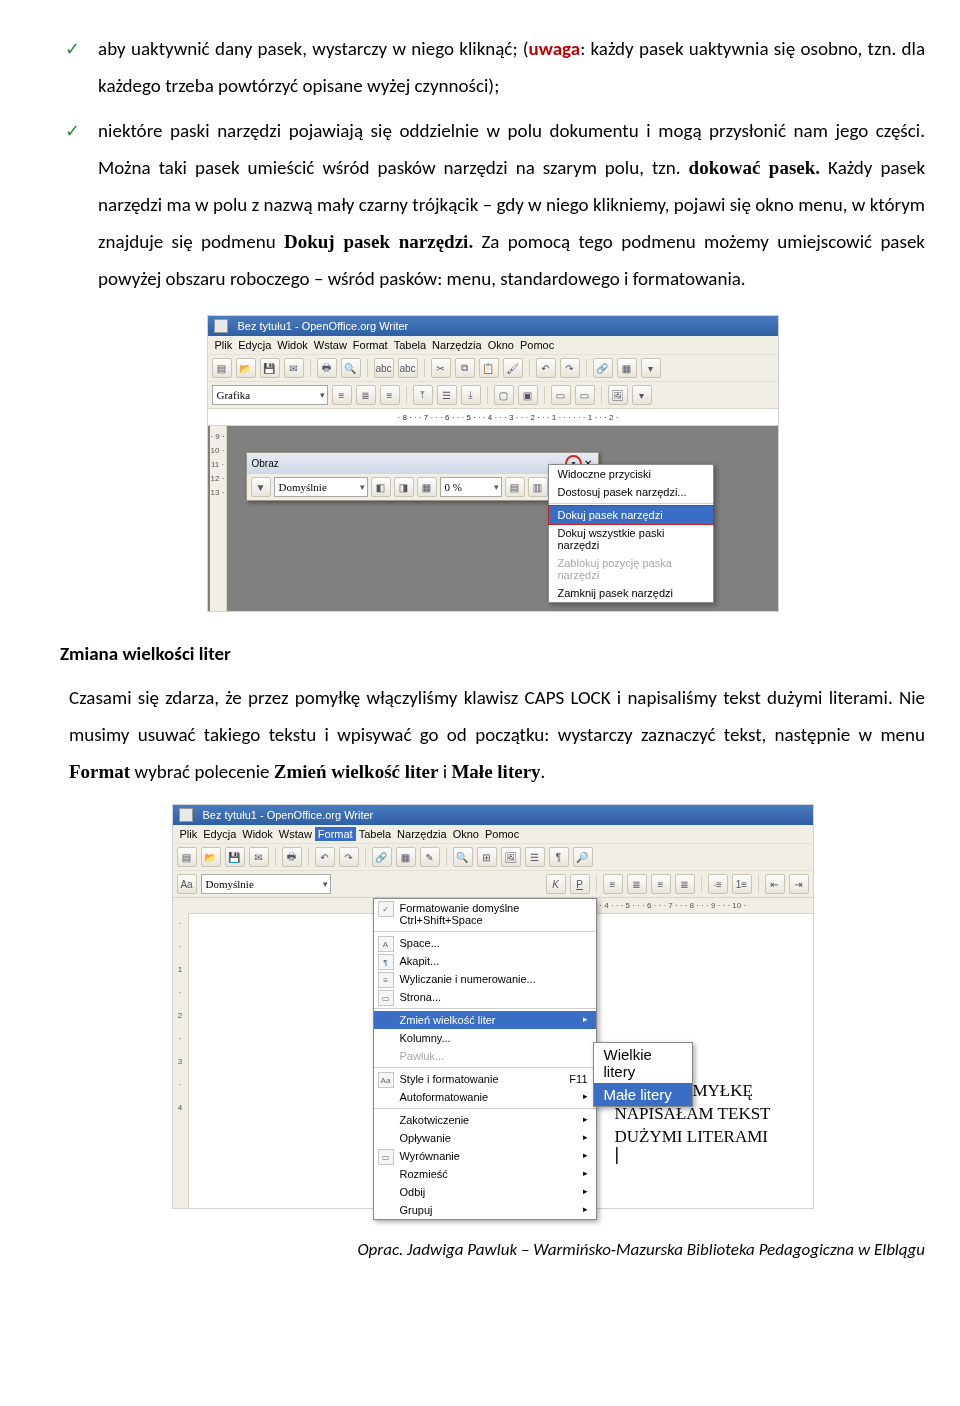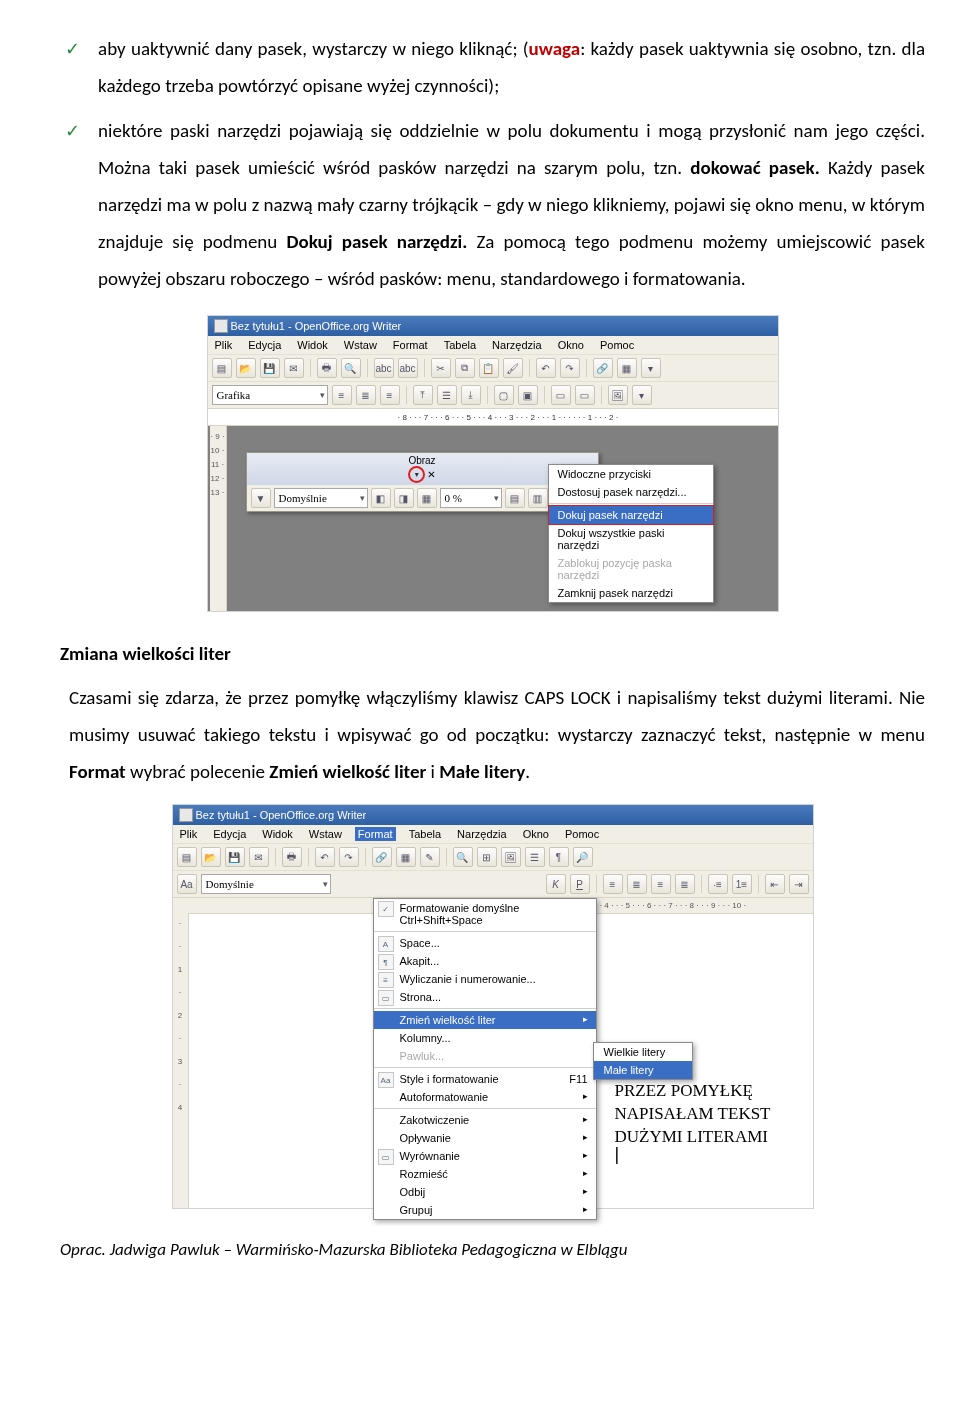--- a/index.html
+++ b/index.html
@@ -20,35 +20,35 @@
     text-align: justify;
   }
   .check {
     color: #2a8a3a;
     font-size: 18px;
     margin-right: 18px;
     margin-top: 2px;
     flex-shrink: 0;
   }
   .red { color: #c00000; font-weight: bold; }
-  .bold { font-weight: bold; }
+  .bold { font-weight: bold; font-family: Liberation Serif, serif; }
   .section-heading {
     font-weight: bold;
     margin-top: 25px;
     margin-bottom: 14px;
     font-size: 19px;
   }
   .body-para {
     line-height: 1.95;
     text-align: justify;
     margin-bottom: 10px;
     margin-left: 9px;
   }
   .footer {
-    text-align: left;
+    text-align: right;
     font-style: italic;
     font-size: 17px;
     margin-top: 30px;
   }
 
   
   .shot1-wrap { text-align: center; margin: 18px 0 30px 0; }
   .shot1 {
     display: inline-block;
     width: 570px;
@@ -58,30 +58,29 @@
     font-size: 11px;
     color: #000;
   }
   .titlebar {
     background: linear-gradient(#4a7bbd, #2f5fa3);
     color: #fff;
     font-size: 11px;
     padding: 3px 6px;
     display: flex;
     align-items: center;
-    gap: 3px;
+    gap: 10px;
   }
   .titlebar .doc-icon {
     width: 12px; height: 12px; background:#e8e8e8; border:1px solid #999;
   }
   .menubar {
     background: #f1eee5;
     padding: 2px 4px;
     display: flex;
-    gap: 10px;
   }
   .menubar span { padding: 1px 3px; }
   .tbrow {
     background: #f1eee5;
     border-top: 1px solid #e4e0d5;
     padding: 3px 4px;
     display: flex;
     align-items: center;
     gap: 4px;
   }
@@ -119,21 +118,21 @@
   }
   .vruler span{ margin-bottom:5px; }
   .float-tb {
     position:absolute; left:38px; top:26px;
     background:#f1eee5; border:1px solid #9a9585;
     box-shadow:2px 2px 4px rgba(0,0,0,.35);
   }
   .ft-title{
     background:linear-gradient(#e7ebf3,#cfd8e8);
     font-size:10px; padding:2px 5px;
-    display:flex; justify-content:space-between; align-items:center;flex-direction:column;
+    display:flex; justify-content:space-between; align-items:center;
   }
   .ft-close{ display:flex; align-items:center; gap:2px; }
   .red-circle{
     width:13px; height:13px; border:2px solid #e02020; border-radius:50%;
     display:inline-flex; align-items:center; justify-content:center;
     font-size:8px; color:#333;
   }
   .ft-body{ padding:3px 4px; display:flex; align-items:center; gap:3px; }
 
   .ctx-menu{
@@ -171,21 +170,21 @@
   }
   .fmt-menu .mi.sel{ background:#3a6dc4; color:#fff; }
   .fmt-menu .mi.dis{ color:#a8a8a8; }
   .fmt-menu .arrow::after{ content:"▸"; font-size:9px; margin-left:6px; }
   .fmt-menu .line{ border-top:1px solid #cfcfcf; margin:2px 0; }
 
   .submenu{
     position:absolute; left:420px; top:144px; width:98px;
     background:#fff; border:1px solid #8a8a8a;
     box-shadow:2px 2px 5px rgba(0,0,0,.35);
-    font-size:11px; z-index:6;
+    font-size:15px; z-index:6;
   }
   .submenu .mi{ padding:3px 10px; }
   .submenu .mi.sel{ background:#3a6dc4; color:#fff; }
 
   .doc-area2{ background:#fff; height:310px; position:relative; border-top:1px solid #d8d4c7; }
   .ruler2{
     height:15px; background:#f1eee5; border-bottom:1px solid #d8d4c7;
     padding-left:34px; display:flex; align-items:center; font-size:8px; color:#555;
   }
   .vruler2{

